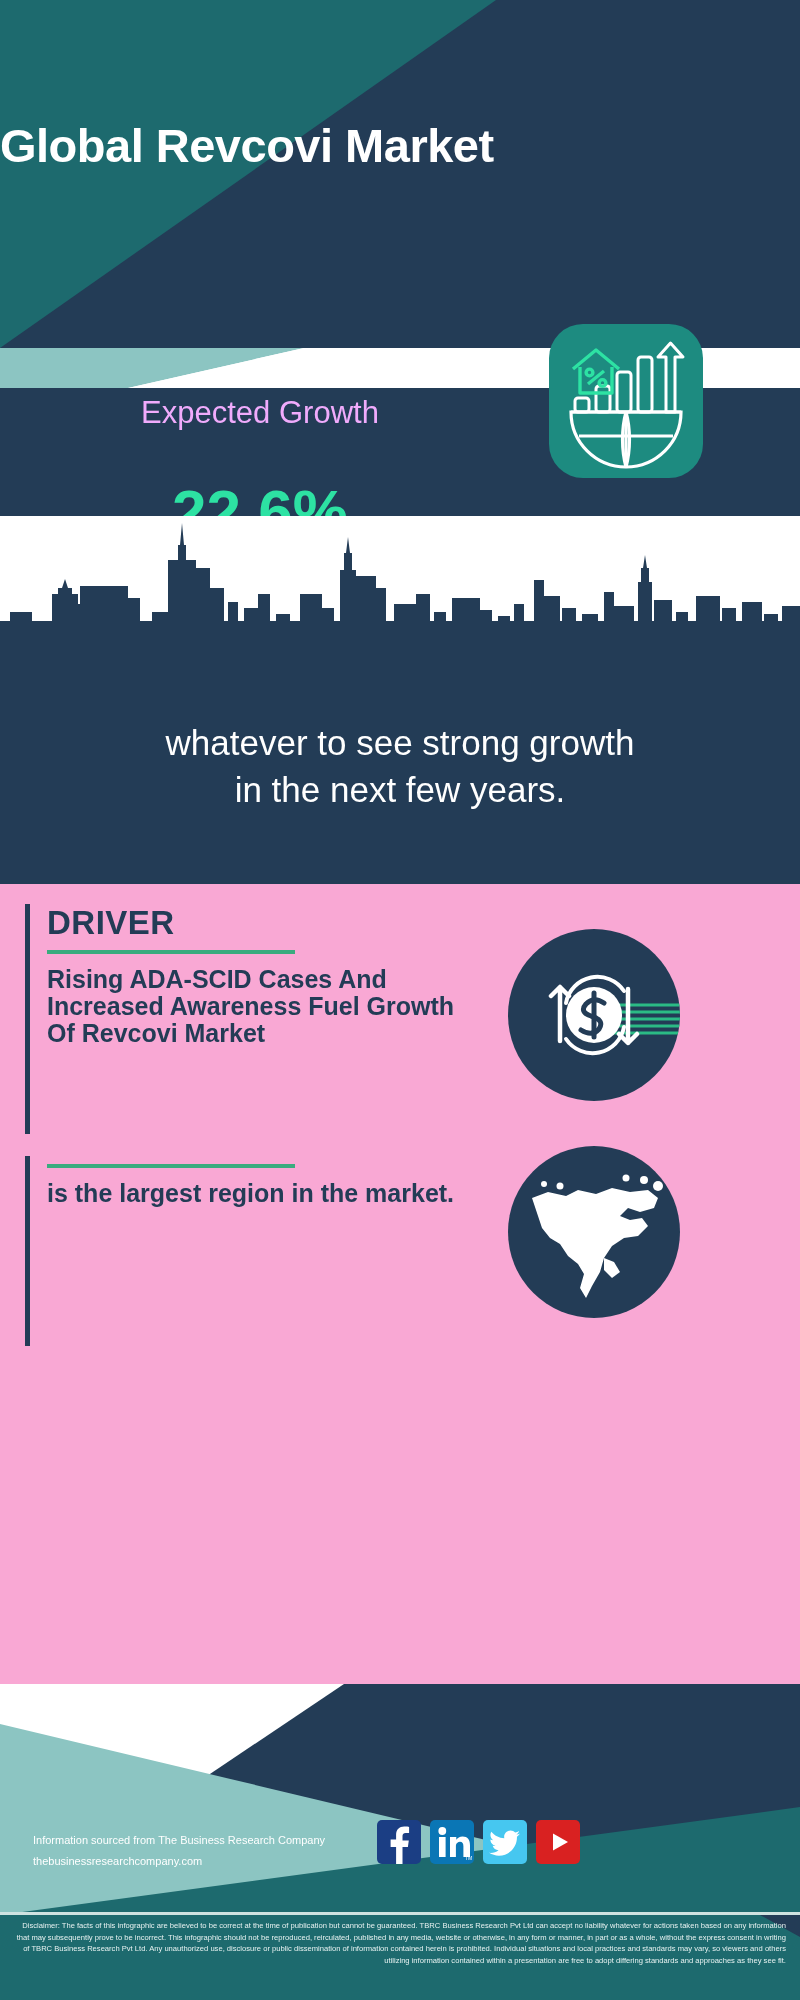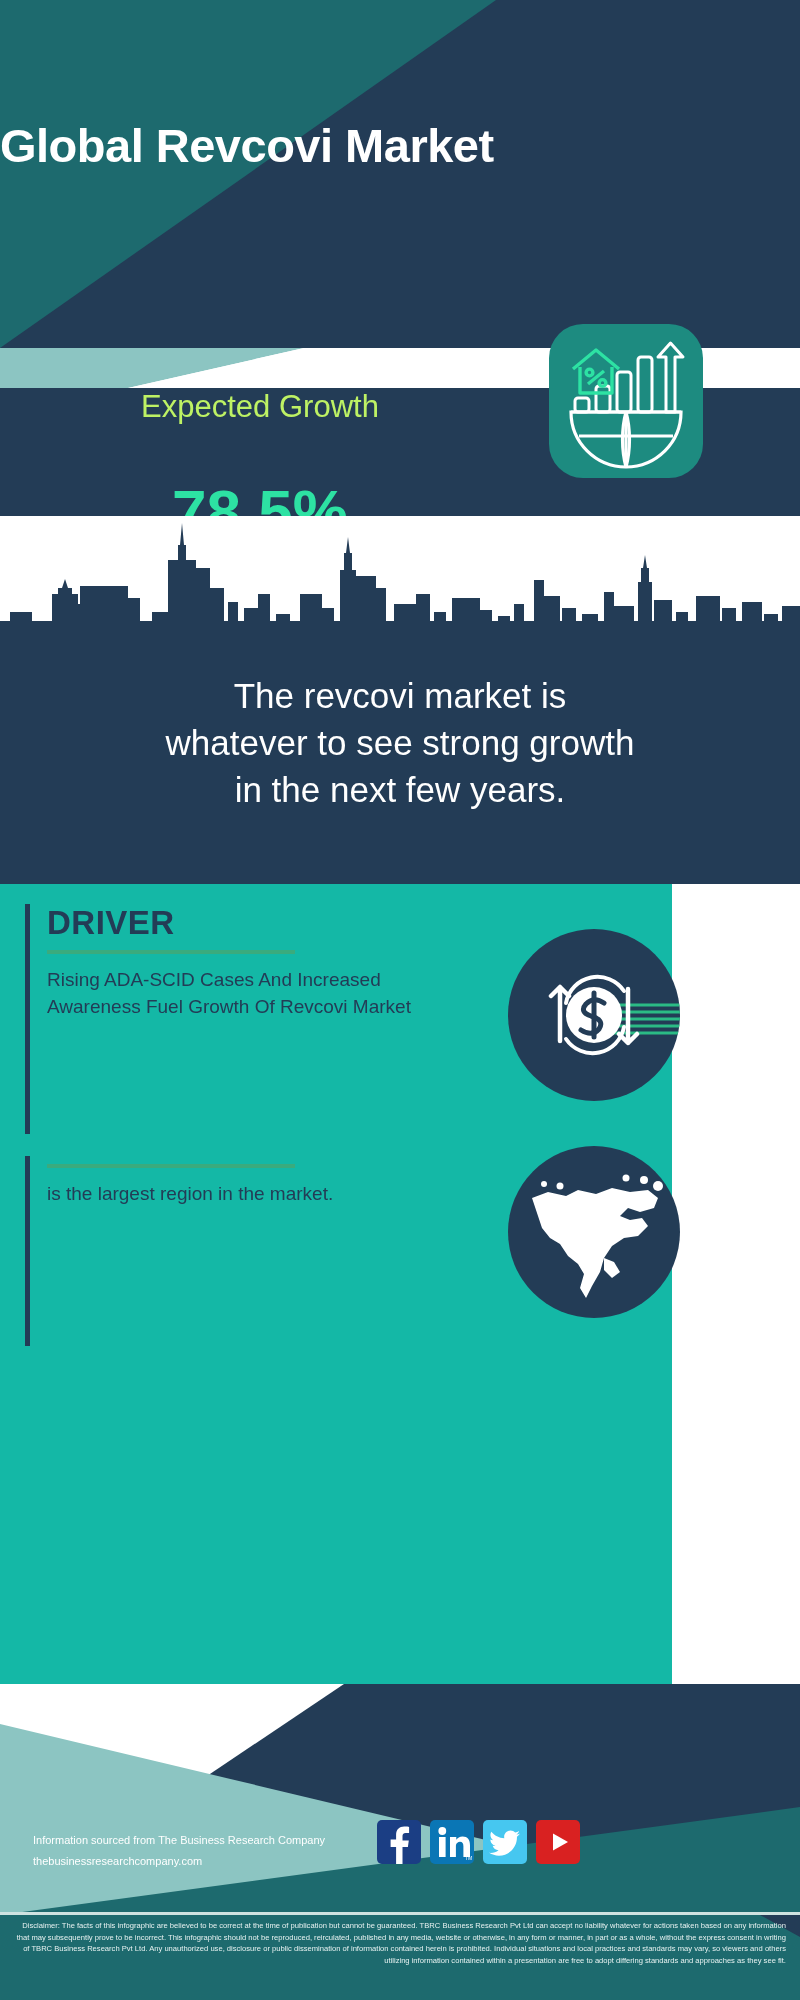--- a/index.html
+++ b/index.html
@@ -38,22 +38,22 @@
     background:#ffffff;
     clip-path: polygon(38% 0, 100% 0, 100% 100%, 16% 100%);
   }
 
   
   .growth {
     position:absolute; left:0; top:388px; width:800px; height:128px;
     background:#233c56;
   }
   .growth-text {
-    position:absolute; left:30px; top:0; width:460px;
-    text-align:center; color:#bef264;
+    position:absolute; left:30px; top:6px; width:460px;
+    text-align:center; color:#f0abfc;
     font-size:31px; line-height:38px; font-weight:normal;
   }
   .growth-rate {
     position:absolute; left:30px; top:92px; width:460px;
     text-align:center; color:#2de2a3;
     font-size:62px; font-weight:bold; line-height:64px;
   }
   .growth-badge {
     position:absolute; left:549px; top:-64px;
     width:154px; height:154px; border-radius:34px;
@@ -73,40 +73,40 @@
     background:#233c56;
   }
   .statement-text {
     position:absolute; left:60px; top:36px; width:680px;
     text-align:center; color:#ffffff;
     font-size:35px; line-height:47px;
   }
 
   
   .content {
-    position:absolute; left:0; top:884px; width:672px; height:800px;
-    background:#14b8a6;
+    position:absolute; left:0; top:884px; width:800px; height:800px;
+    background:#f9a8d4;
     padding-left:12px;
   }
 
   .card { position:absolute; }
   .card-bar {
     position:absolute; left:0; top:0; width:5px; height:100%;
     background:#233c56;
   }
   .card-body { position:absolute; left:22px; top:0; width:420px; }
   .card-title {
     color:#233c56; font-size:33px; font-weight:bold; letter-spacing:0.5px;
     line-height:38px;
   }
   .card-rule {
     width:248px; height:4px; background:#3aab7e; margin:8px 0 12px 0;
   }
   .card-desc {
-    color:#233c56; font-size:19px; font-weight:normal; line-height:27px;
+    color:#233c56; font-size:25px; font-weight:bold; line-height:27px;
   }
   .card-icon {
     position:absolute; width:172px; height:172px; border-radius:50%;
     background:#233c56; overflow:hidden;
   }
   .card-icon svg { display:block; width:172px; height:172px; }
 
   
   .card-driver { left:25px; top:20px; width:445px; height:230px; }
   .icon-driver { left:508px; top:45px; }
@@ -176,21 +176,21 @@
   <div class="header-diag"></div>
   <div class="header-title">Global Revcovi Market</div>
 </div>
 <div class="teal-band"></div>
 <div class="white-gap"></div>
 
 <div class="growth">
   <div class="growth-text">
     <span>Expected Growth</span><br>
   </div>
-  <div class="growth-rate">78.5%</div>
+  <div class="growth-rate">22.6%</div>
   <div class="growth-badge">
     <svg viewBox="0 0 154 154" xmlns="http://www.w3.org/2000/svg">
 
       <g fill="none" stroke="#ffffff" stroke-width="3.2">
         <path d="M22 88 A55 55 0 0 0 132 88 Z"></path>
         <line x1="22" y1="88" x2="132" y2="88"></line>
         <line x1="77" y1="88" x2="77" y2="143"></line>
         <path d="M77 88 A26 55 0 0 0 77 143"></path>
         <path d="M77 88 A26 55 0 0 1 77 143"></path>
         <path d="M30 112 H124"></path>
@@ -258,21 +258,21 @@
       <rect x="722" y="92" width="14" height="28"></rect>
       <rect x="742" y="86" width="20" height="34"></rect>
       <rect x="764" y="98" width="14" height="22"></rect>
       <rect x="782" y="90" width="18" height="30"></rect>
     </g>
   </svg>
 </div>
 
 <div class="statement">
   <div class="statement-text">
-    <span>The revcovi market is</span><br>
+    <br>
     <span>whatever to see strong growth</span><br>
     <span>in the next few years.</span>
   </div>
 </div>
 
 <div class="content">
 
   <div class="card card-driver">
     <div class="card-bar"></div>
     <div class="card-body">

